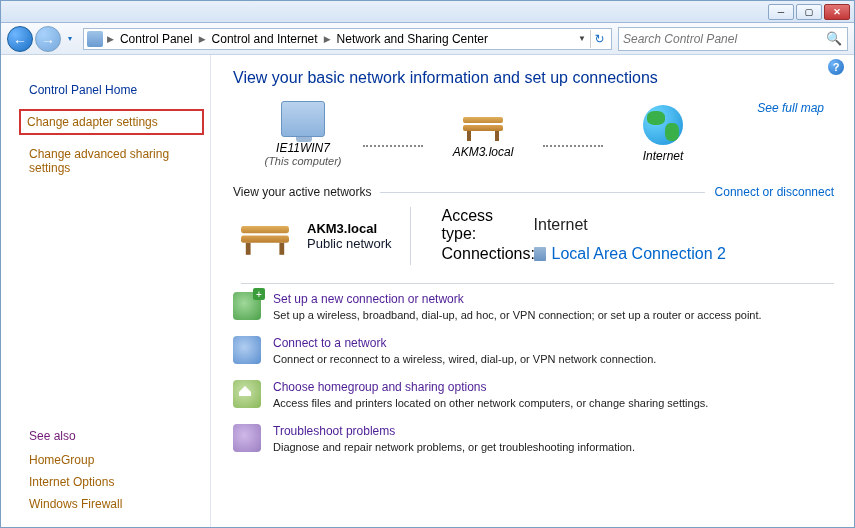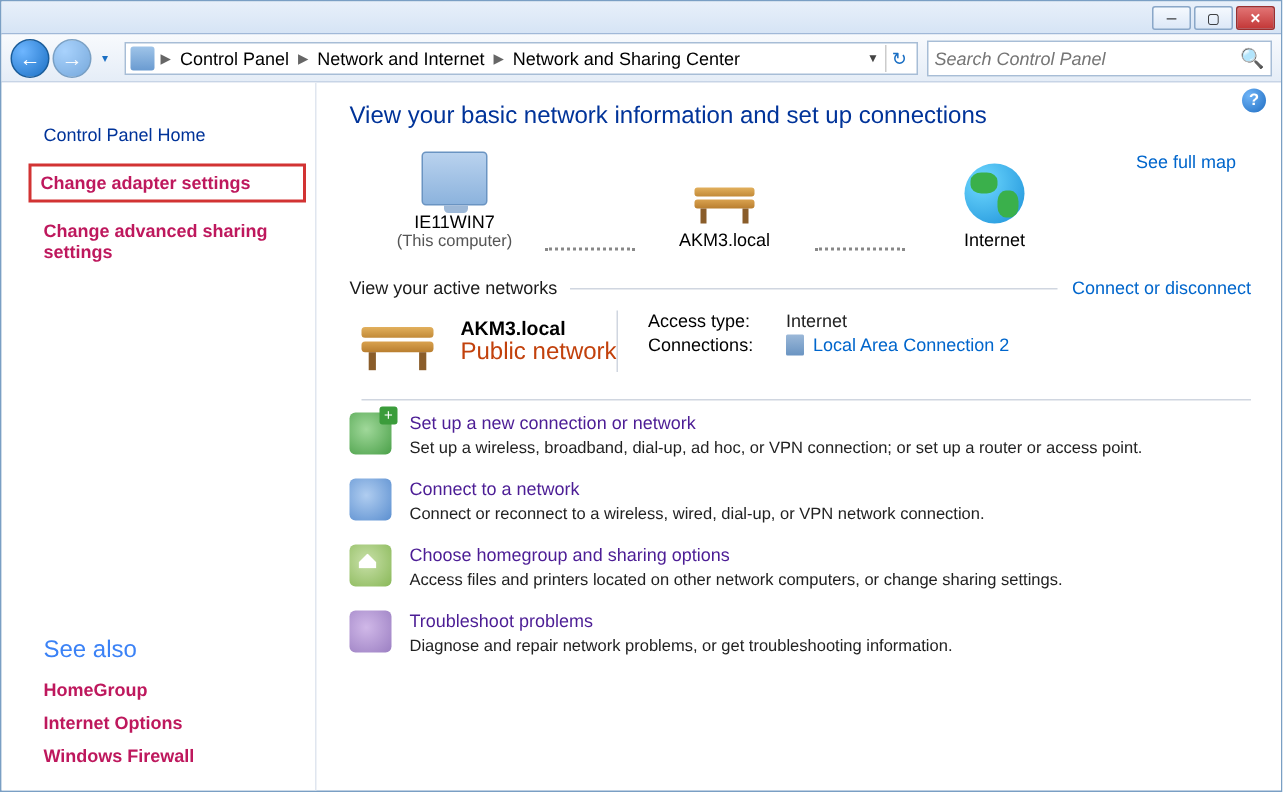--- a/index.html
+++ b/index.html
@@ -19,28 +19,28 @@
 .pathend { margin-left: auto; display: flex; align-items: center; gap: 4px; }
 .dd { font-size: 8px; color: #444; }
 .refresh { width: 18px; height: 18px; display: flex; align-items: center; justify-content: center; color: #1a6fc4; font-size: 12px; border-left: 1px solid #ccc; cursor: pointer; }
 .searchbox { width: 230px; height: 22px; border: 1px solid #a7bdd6; background: #fff; display: flex; align-items: center; padding: 11px 4px; margin-left: 4px; }
 .searchbox input { flex: 1; border: none; outline: none; font-style: italic; color: #888; font-size: 12px; background: transparent; }
 .searchicon { color: #5f8cc0; font-size: 13px; }
 .body { flex: 1; display: flex; overflow: hidden; }
 .sidebar { width: 210px; background: #fff; border-right: 1px solid #e0e6ef; padding: 28px 0 8px 0; display: flex; flex-direction: column; }
 .side-top { padding: 0 16px 0 28px; }
 .side-home { color: #003399; font-size: 12px; margin-bottom: 12px; cursor: pointer; }
-.side-link { color: #be185d; font-size: 12px; padding: 4px 0; cursor: pointer; font-weight: bold; }
+.side-link { color: #a16207; font-size: 12px; padding: 4px 0; cursor: pointer; }
 .side-link.hl { border: 2px solid #d23333; padding: 4px 6px; margin: 4px -10px 8px -10px; }
 .side-bottom { margin-top: auto; padding: 0 16px 4px 28px; }
-.see-also { color: #3b82f6; font-size: 16px; margin-bottom: 6px; margin-top: 24px; }
+.see-also { color: #701a75; font-size: 12px; margin-bottom: 6px; margin-top: 24px; }
 .content { flex: 1; padding: 14px 20px 10px 22px; overflow-y: auto; position: relative; }
 .helpicon { position: absolute; top: 4px; right: 10px; width: 16px; height: 16px; border-radius: 50%; background: radial-gradient(circle at 30% 30%,#6fb4f7,#1f6dc2); color: #fff; font-size: 11px; font-weight: bold; display: flex; align-items: center; justify-content: center; cursor: pointer; }
 h1 { color: #003399; font-size: 16px; font-weight: normal; margin-bottom: 14px; }
-.map { display: flex; align-items: flex-end; margin: 0 0 18px 10px; position: relative; }
+.map { display: flex; align-items: center; margin: 0 0 18px 10px; position: relative; font-style: italic; }
 .fullmap { position: absolute; right: 10px; top: 0; color: #0066cc; font-size: 12px; cursor: pointer; }
 .mitem { display: flex; flex-direction: column; align-items: center; width: 120px; font-size: 12px; }
 .mitem .cap { margin-top: 4px; text-align: center; }
 .mitem .sub { color: #555; font-size: 11px; }
 .mline { flex: 0 0 60px; border-top: 2px dotted #888; margin-top: 24px; }
 .monitor { width: 44px; height: 36px; background: linear-gradient(#b9d2ee,#8cb3dd); border: 1px solid #6a94c2; border-radius: 3px; position: relative; }
 .monitor::after { content: ""; position: absolute; bottom: -6px; left: 14px; width: 16px; height: 5px; background: #9db8d7; border-radius: 0 0 3px 3px; }
 .bench { width: 48px; height: 28px; position: relative; margin-top: 4px; }
 .bench-seat { position: absolute; top: 12px; left: 4px; width: 40px; height: 6px; background: linear-gradient(#d9a24f,#b97e2f); border-radius: 2px; }
 .bench-back { position: absolute; top: 4px; left: 4px; width: 40px; height: 6px; background: linear-gradient(#e2b05d,#c28a38); border-radius: 2px; }
@@ -49,22 +49,22 @@
 .globe { width: 40px; height: 40px; border-radius: 50%; background: radial-gradient(circle at 30% 30%,#6fd9ff,#1a8fd8); position: relative; overflow: hidden; }
 .globe::before, .globe::after { content: ""; position: absolute; background: #3ab04b; border-radius: 40%; }
 .globe::before { width: 18px; height: 14px; top: 6px; left: 4px; }
 .globe::after { width: 14px; height: 18px; bottom: 4px; right: 4px; }
 .sect-head { color: #1a1a1a; font-size: 12px; display: flex; align-items: center; margin: 4px 0 8px 0; position: relative; }
 .sect-head .rule { flex: 1; height: 1px; background: #d0d6e0; margin-left: 8px; }
 .sect-head .rlink { color: #0066cc; cursor: pointer; margin-left: 10px; white-space: nowrap; }
 .active-row { display: flex; margin: 4px 0 18px 0; }
 .active-left { display: flex; align-items: center; gap: 12px; padding: 4px 0 4px 8px; }
 .active-left .txt .nm { font-size: 13px; font-weight: bold; }
-.active-left .txt .pub { color: #c2410c; font-size: 16px; cursor: pointer; }
-.active-right { border-left: 1px solid #d0d6e0; padding-left: 20px; font-size: 12px; }
+.active-left .txt .pub { color: #0f172a; font-size: 13px; cursor: pointer; }
+.active-right { border-left: 1px solid #d0d6e0; margin-left: 18px; padding-left: 31px; font-size: 16px; }
 .kv { display: flex; gap: 14px; margin-bottom: 2px; align-items: center; }
 .kv .k { width: 78px; }
 .kv .v { color: #222; }
 .kv .vlink { color: #0066cc; cursor: pointer; display: flex; align-items: center; gap: 6px; }
 .netadapter { width: 12px; height: 14px; background: linear-gradient(#9bb8d8,#6a94c2); border-radius: 1px; }
 .task { display: flex; gap: 12px; margin: 8px 0 14px 0; align-items: flex-start; }
 .ticon { width: 28px; height: 28px; flex-shrink: 0; display: flex; align-items: center; justify-content: center; font-size: 20px; }
 .task .ttitle { color: #4c1d95; font-size: 12px; cursor: pointer; display: block; margin-bottom: 2px; }
 .task .tdesc { color: #222; font-size: 11px; }
 .ic-setup { background: radial-gradient(circle at 40% 40%,#a0d89a,#4aa048); border-radius: 4px; position: relative; }
@@ -86,21 +86,21 @@
 
   <div class="navbar">
     <div class="navbtn">←</div>
     <div class="navbtn disabled">→</div>
     <div class="recent">▾</div>
     <div class="pathbox">
       <div class="cpicon"></div>
       <span class="sep">▶</span>
       <span class="crumb">Control Panel</span>
       <span class="sep">▶</span>
-      <span class="crumb">Network and Internet</span>
+      <span class="crumb">Control and Internet</span>
       <span class="sep">▶</span>
       <span class="crumb">Network and Sharing Center</span>
       <div class="pathend">
         <span class="dd">▼</span>
         <span class="refresh">↻</span>
       </div>
     </div>
     <div class="searchbox">
       <input placeholder="Search Control Panel" style="">
       <span class="searchicon">🔍</span>

